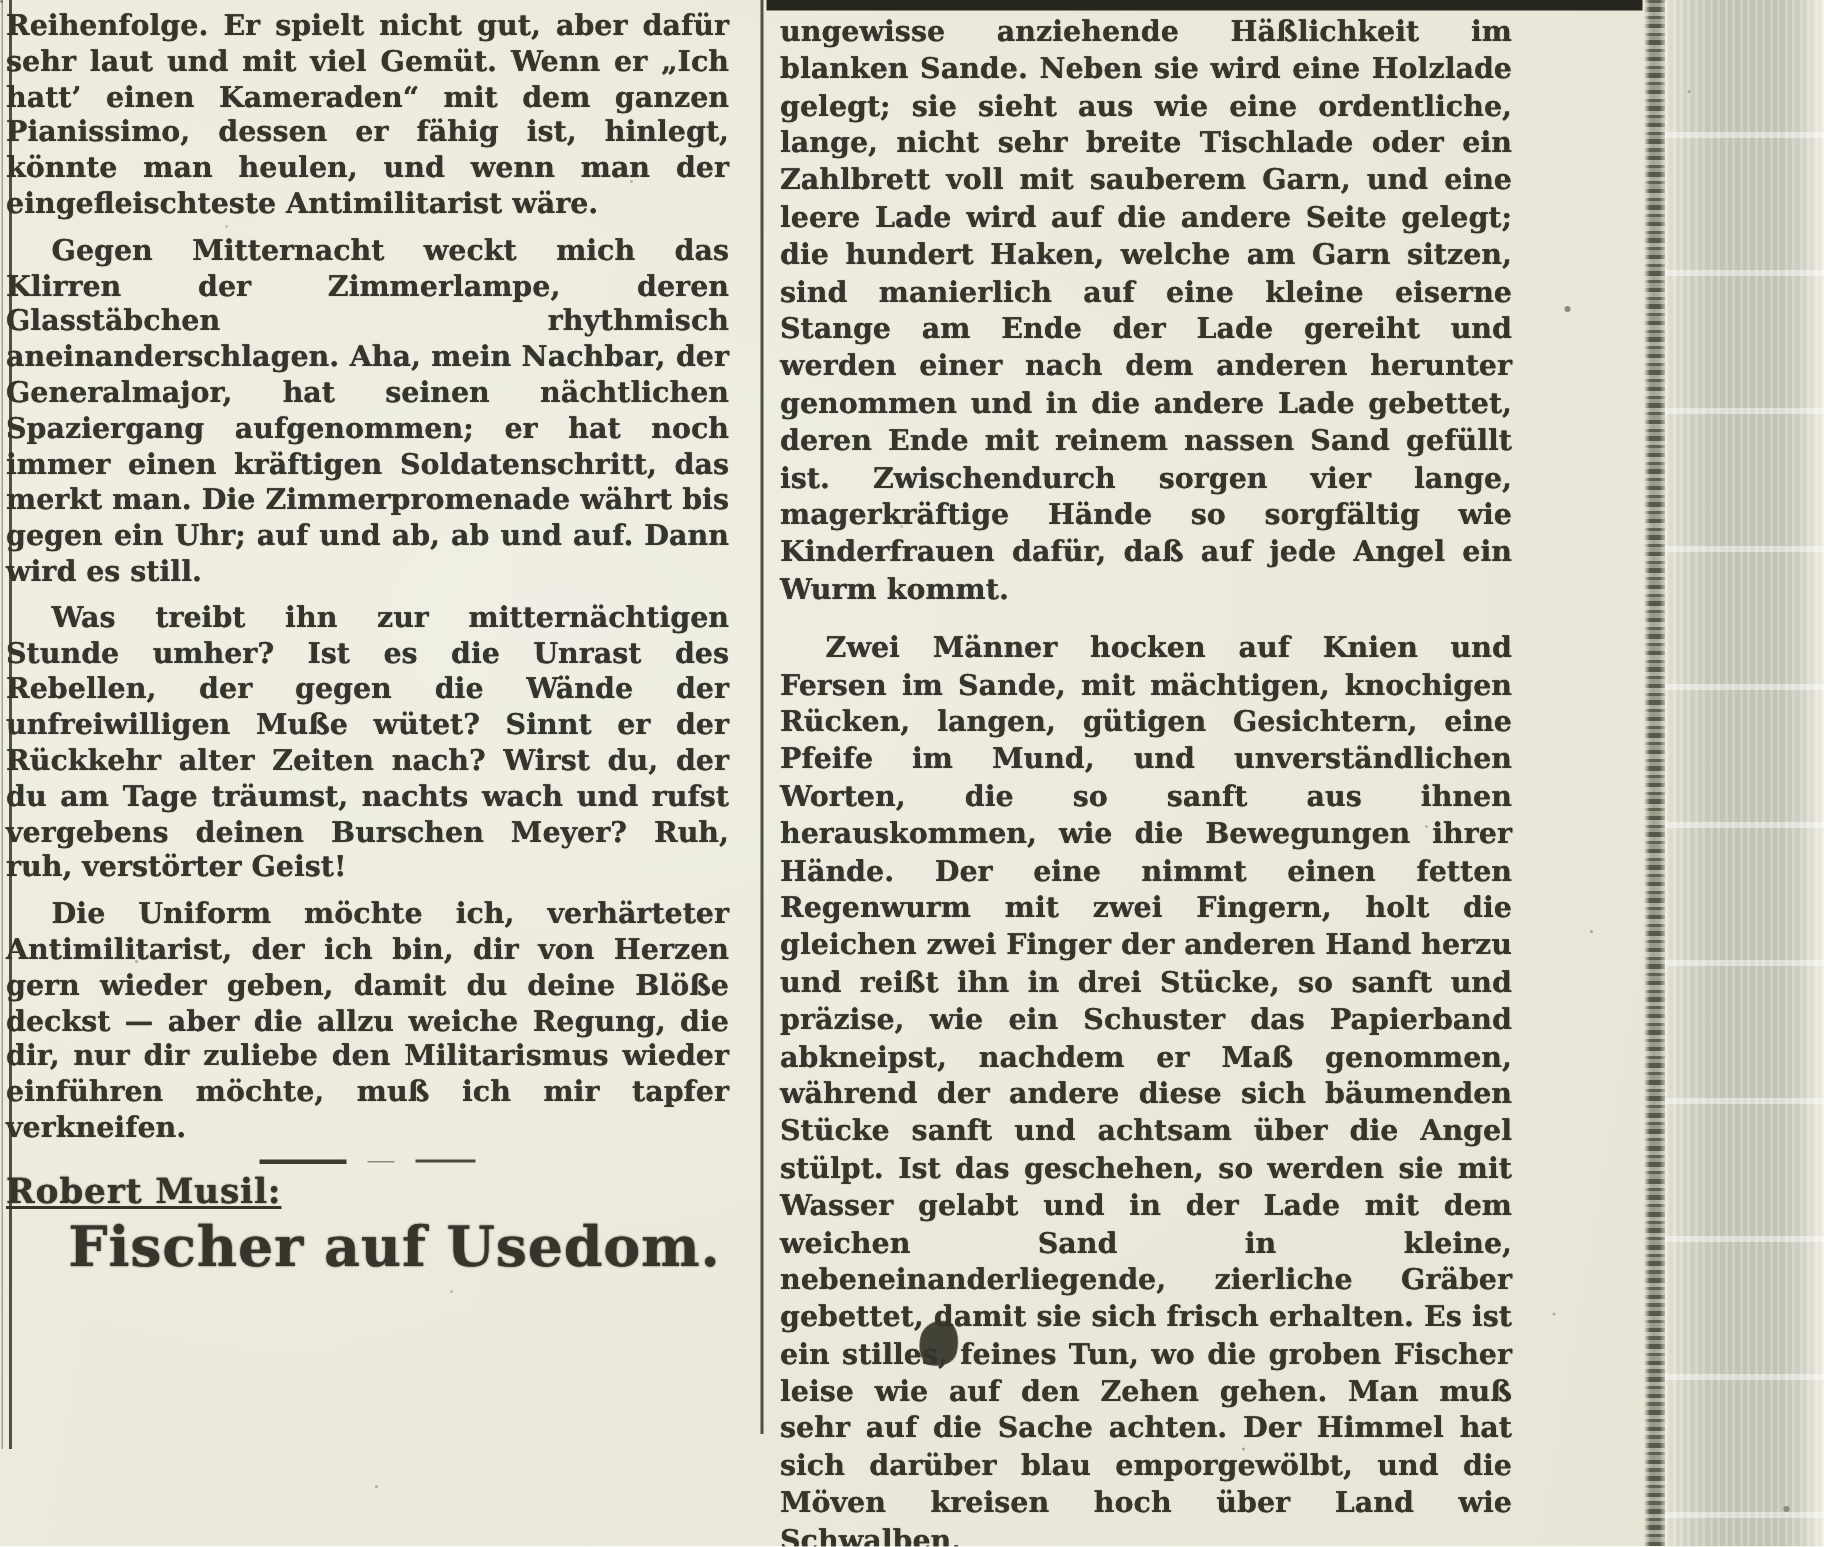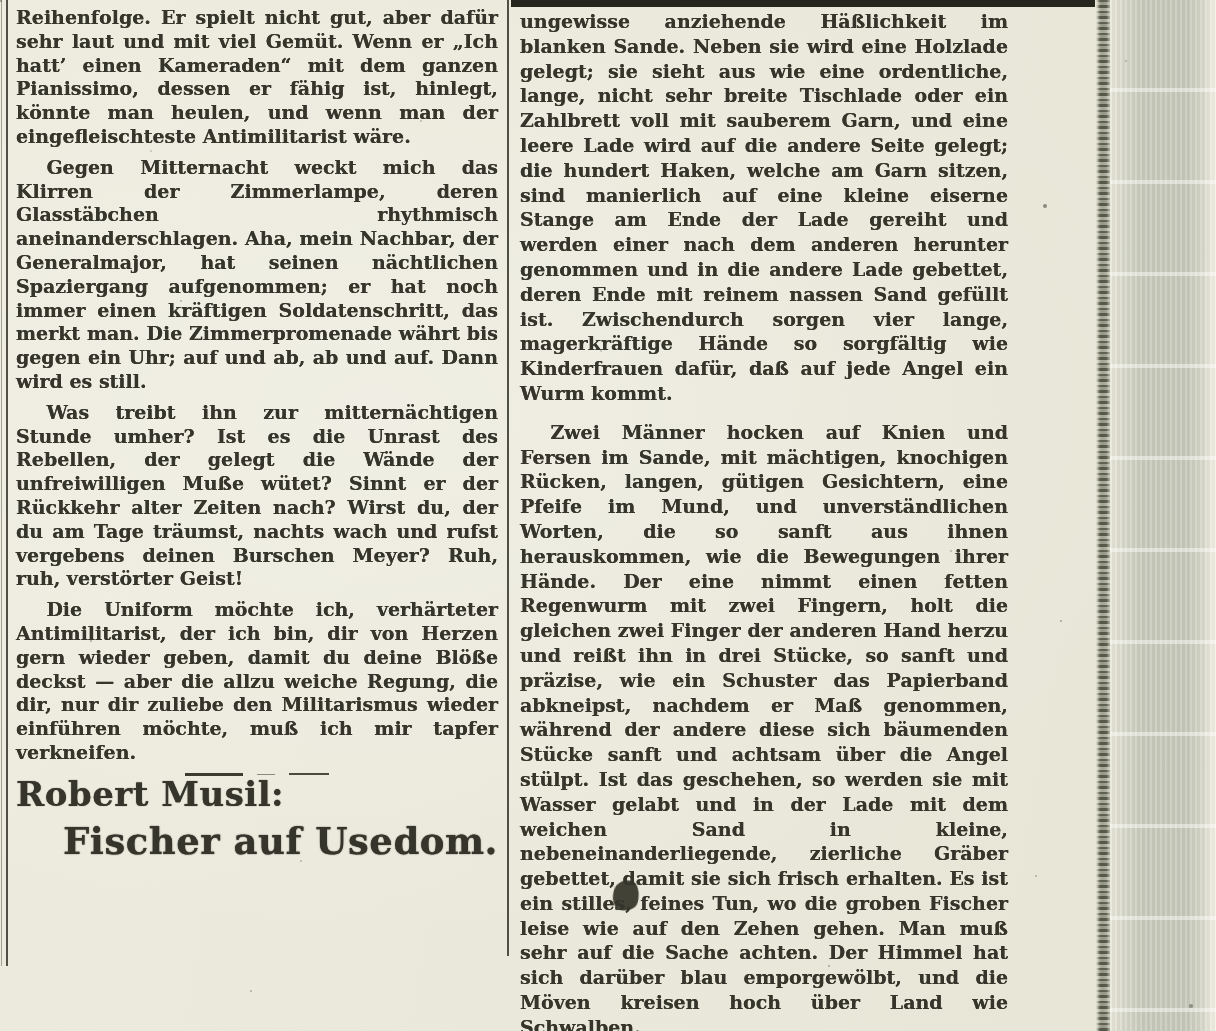--- a/index.html
+++ b/index.html
@@ -19,35 +19,35 @@
   .rule-mid{left:507px;width:2px;height:956px;}
   
   .topbar{
     position:absolute;left:511px;top:0;width:584px;height:7px;
     background:#26261f;filter:blur(.4px);
   }
   
   .col{position:absolute;top:0;text-align:justify;font-weight:bold;
        text-shadow:0 0 .6px rgba(42,42,32,.85);}
   .col p{margin:0 0 7px 0;}
-  .col-left{left:16px;width:482px;top:6px;font-size:19px;line-height:23.8px;}
+  .col-left{left:4px;width:482px;top:6px;font-size:19px;line-height:23.8px;}
   .col-right{left:520px;width:488px;top:9px;font-size:19px;line-height:24.8px;}
   .col-right p{margin:0 0 14px 0;}
   .indent{text-indent:1.6em;}
   
   .divider{display:flex;align-items:center;justify-content:center;gap:14px;
            margin:7px 0 6px 0;height:5px;}
   .divider span{display:block;background:#3b3b30;}
   .divider .d1{width:58px;height:3px;}
   .divider .d2{width:18px;height:1px;background:#8d8c7b;}
   .divider .d3{width:40px;height:2px;background:#4a4a3e;}
   
-  .byline{font-size:34px;font-weight:bold;letter-spacing:.5px;margin:2px 0 2px 0;
-          text-shadow:0 0 1px rgba(35,35,26,.9);}
-  .headline{font-size:37px;font-weight:bold;text-align:right;margin:12px 0 8px 0;
+  .byline{font-size:23px;font-weight:bold;letter-spacing:.5px;margin:2px 0 2px 0;
+          text-shadow:0 0 1px rgba(35,35,26,.9);text-decoration:underline;}
+  .headline{font-size:37px;font-weight:bold;text-align:center;margin:2px 0 8px 0;
             padding-left:36px;letter-spacing:.5px;line-height:44px;
             text-shadow:0 0 1.2px rgba(30,30,22,.95);}
   
   .ink-blot{
     position:absolute;left:613px;top:880px;width:26px;height:31px;
     background:#34342a;border-radius:58% 42% 60% 40% / 45% 62% 38% 55%;
     transform:rotate(14deg);filter:blur(.4px);opacity:.92;
   }
   
   .page-edge{
@@ -91,21 +91,21 @@
 <div class="scan">
 
   <div class="rule rule-left-outer"></div>
   <div class="rule rule-left"></div>
   <div class="rule rule-mid"></div>
   <div class="topbar"></div>
 
   <div class="col col-left">
     <p>Reihenfolge. Er spielt nicht gut, aber dafür sehr laut und mit viel Gemüt. Wenn er „Ich hatt’ einen Kameraden“ mit dem ganzen Pianissimo, dessen er fähig ist, hinlegt, könnte man heulen, und wenn man der eingefleischteste Antimilitarist wäre.</p>
     <p class="indent">Gegen Mitternacht weckt mich das Klirren der Zimmerlampe, deren Glasstäbchen rhythmisch aneinanderschlagen. Aha, mein Nachbar, der Generalmajor, hat seinen nächtlichen Spaziergang aufgenommen; er hat noch immer einen kräftigen Soldatenschritt, das merkt man. Die Zimmerpromenade währt bis gegen ein Uhr; auf und ab, ab und auf. Dann wird es still.</p>
-    <p class="indent">Was treibt ihn zur mitternächtigen Stunde umher? Ist es die Unrast des Rebellen, der gelegt die Wände der unfreiwilligen Muße wütet? Sinnt er der Rückkehr alter Zeiten nach? Wirst du, der du am Tage träumst, nachts wach und rufst vergebens deinen Burschen Meyer? Ruh, ruh, verstörter Geist!</p>
+    <p class="indent">Was treibt ihn zur mitternächtigen Stunde umher? Ist es die Unrast des Rebellen, der gegen die Wände der unfreiwilligen Muße wütet? Sinnt er der Rückkehr alter Zeiten nach? Wirst du, der du am Tage träumst, nachts wach und rufst vergebens deinen Burschen Meyer? Ruh, ruh, verstörter Geist!</p>
     <p class="indent">Die Uniform möchte ich, verhärteter Antimilitarist, der ich bin, dir von Herzen gern wieder geben, damit du deine Blöße deckst — aber die allzu weiche Regung, die dir, nur dir zuliebe den Militarismus wieder einführen möchte, muß ich mir tapfer verkneifen.</p>
 
     <div class="divider">
       <span class="d1"></span>
       <span class="d2"></span>
       <span class="d3"></span>
     </div>
 
     <div class="byline">Robert Musil:</div>
     <div class="headline">Fischer auf Usedom.</div>

